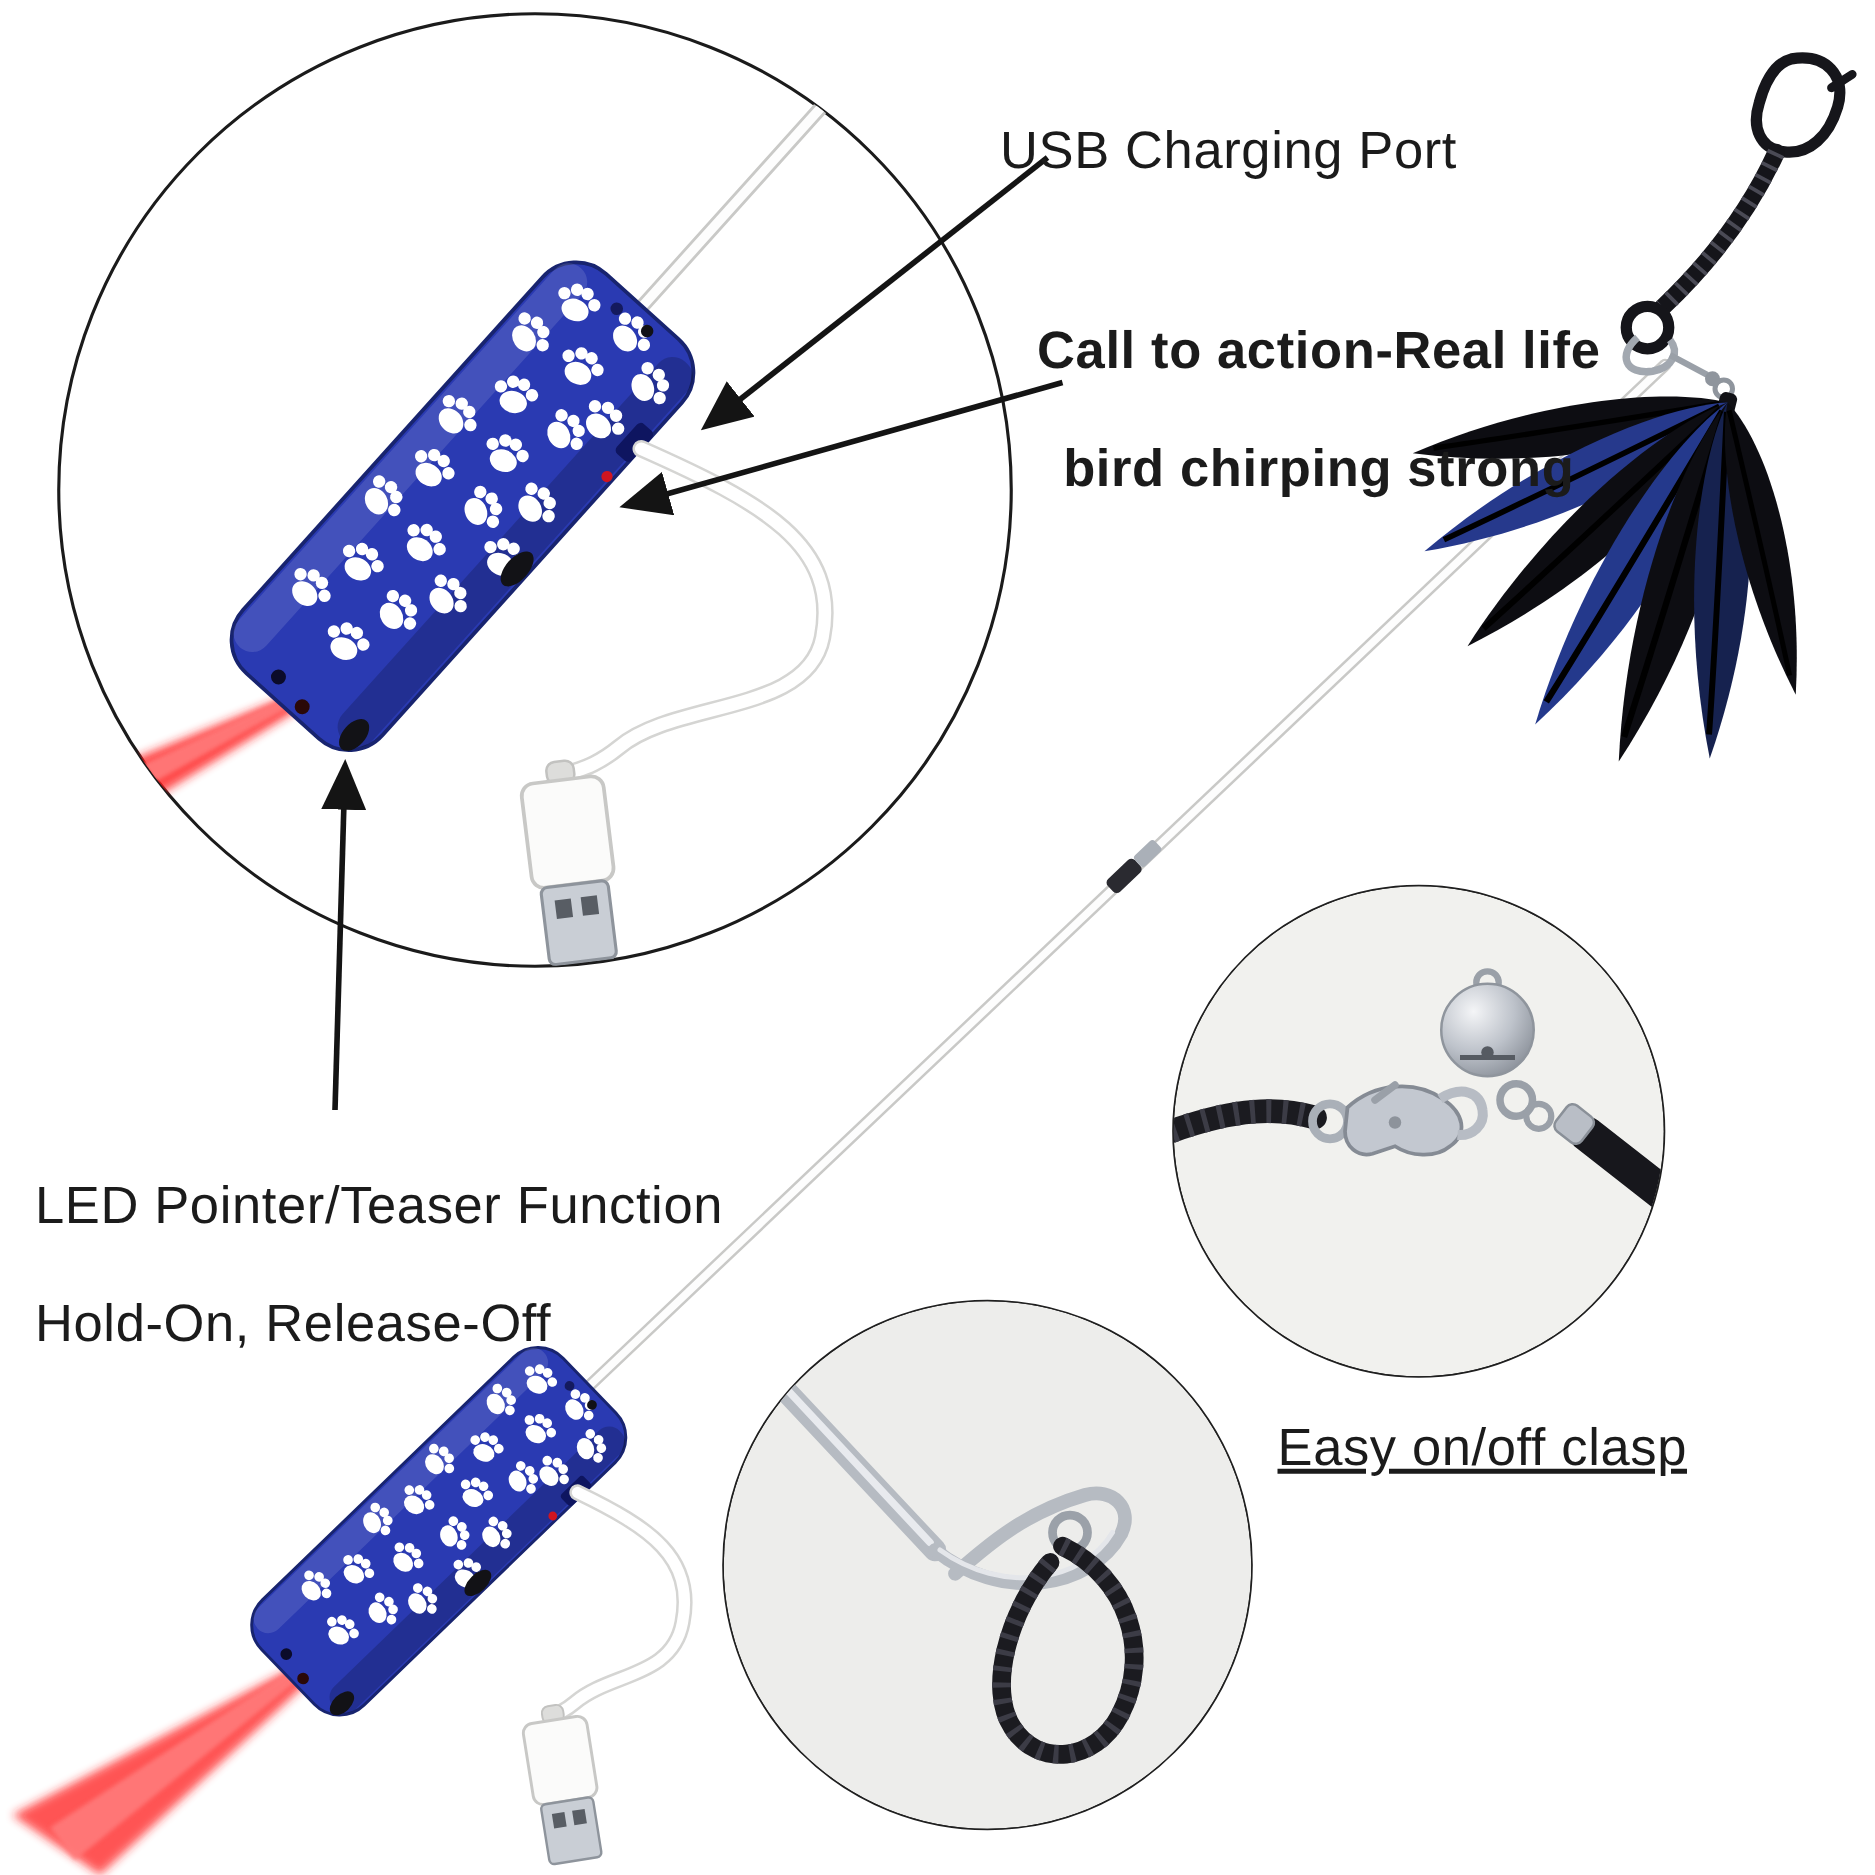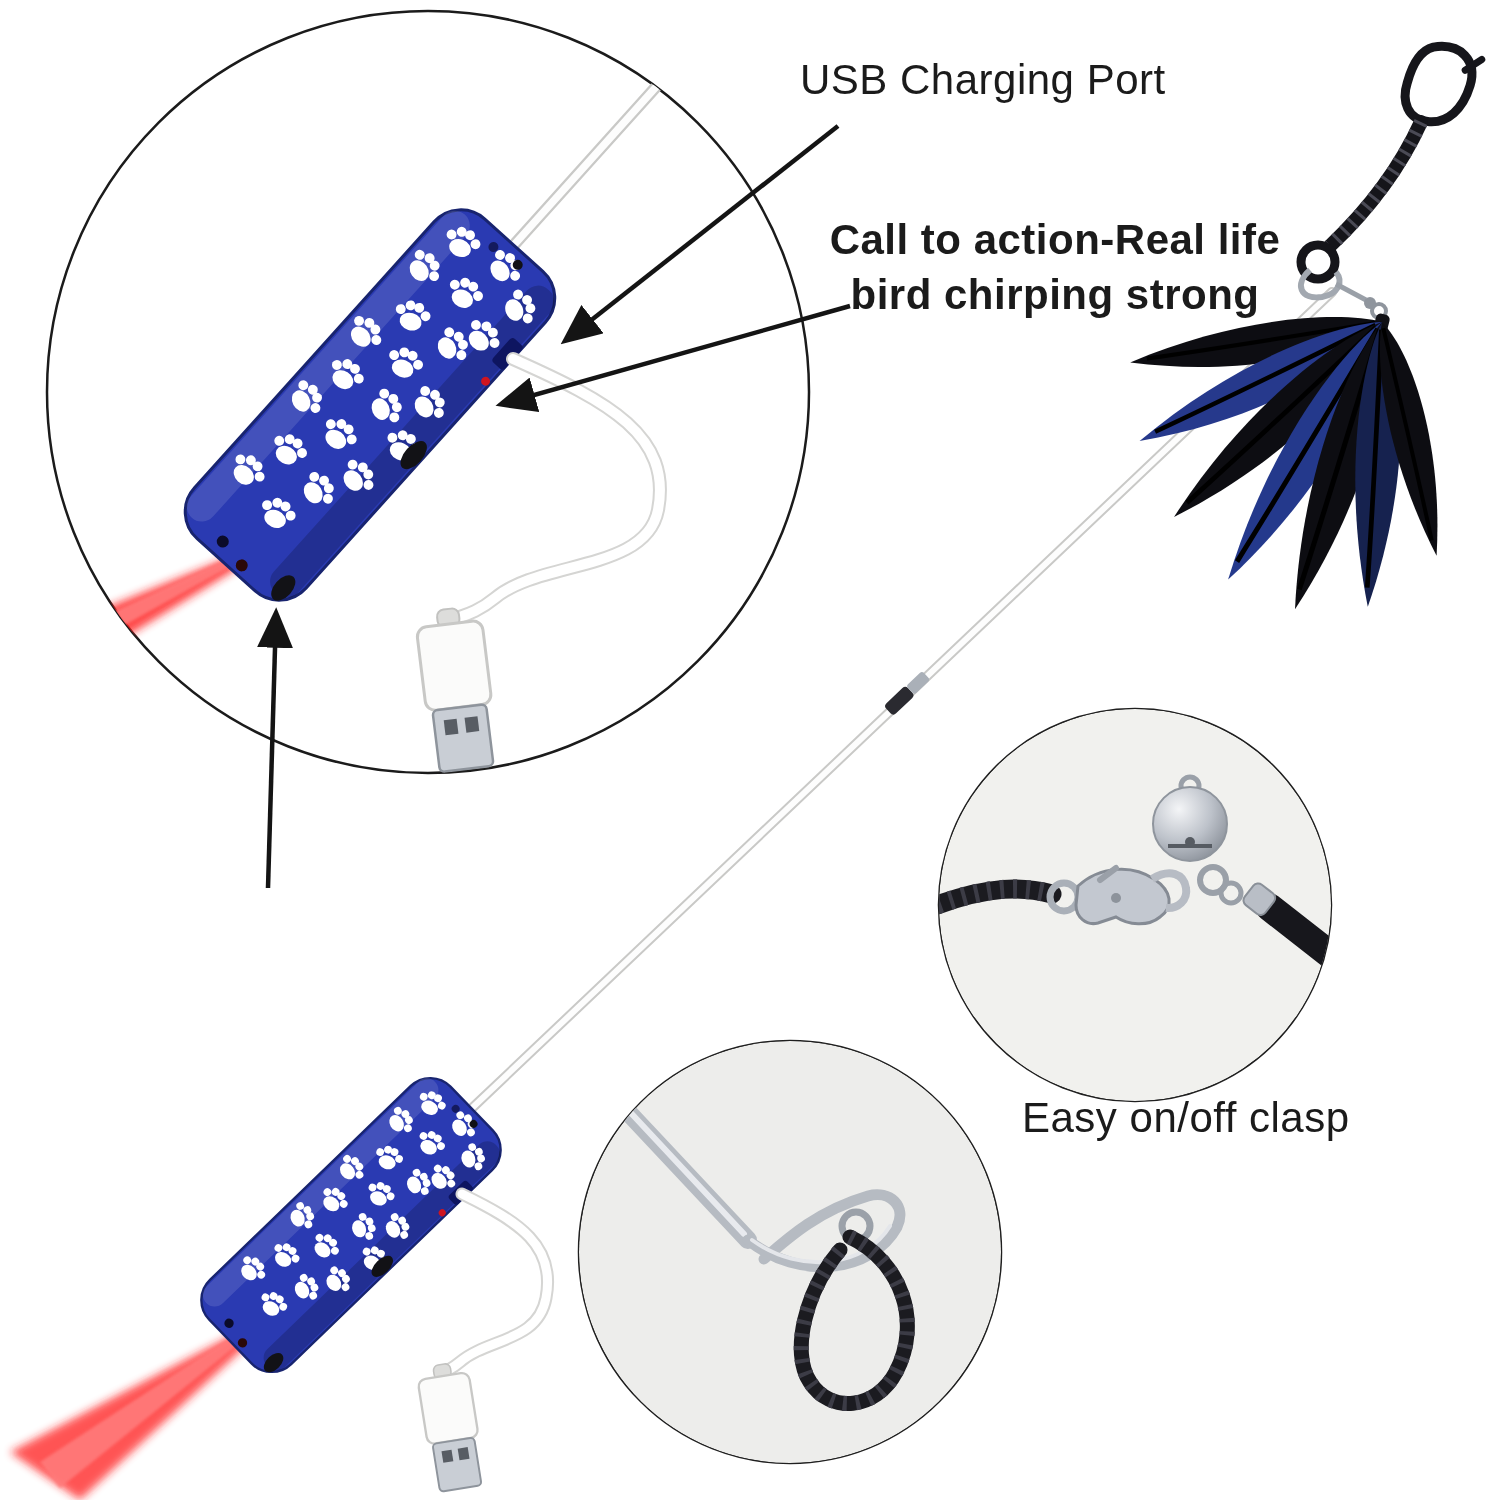--- a/index.html
+++ b/index.html
@@ -1,20 +1,20 @@
 <!DOCTYPE html>
 <html><head>
 <meta charset="utf-8">
 <style>
   html,body{margin:0;padding:0;background:#ffffff;}
   .stage{position:relative;width:1500px;height:1500px;background:#ffffff;overflow:hidden;
          font-family:"Liberation Sans", sans-serif;}
   .stage svg{position:absolute;left:0;top:0;}
   .label{position:absolute;color:#1b1b1b;font-size:42px;line-height:1.32;letter-spacing:.5px;}
-  .label .ln{display:block;}
+  .label .ln{display:block;margin-top:40px;}
   .center{text-align:center;font-weight:bold;}
 </style>
 </head>
 <body>
 
 <div class="stage">
 
 <svg width="1500" height="1500" viewBox="0 0 1500 1500">
   <defs>
     <marker id="arrowhead" markerWidth="9" markerHeight="8" refX="7.5" refY="4" orient="auto">
@@ -205,19 +205,23 @@
 
 <div class="label" style="left:800px;top:52px;">
   <span class="ln">USB Charging Port</span>
 </div>
 
 <div class="label center" style="left:820px;top:212px;width:470px;">
   <span class="ln">Call to action-Real life</span>
   <span class="ln">bird chirping strong</span>
 </div>
 
-
-<div class="label" style="left:1022px;top:1090px;">
+<div class="label" style="left:28px;top:896px;">
+  <span class="ln">LED Pointer/Teaser Function</span>
+  <span class="ln">Hold-On, Release-Off</span>
+</div>
+
+<div class="label" style="left:1022px;top:1090px;text-decoration:underline;">
   <span class="ln">Easy on/off clasp</span>
 </div>
 
 
 </div>
 
 </body></html>

